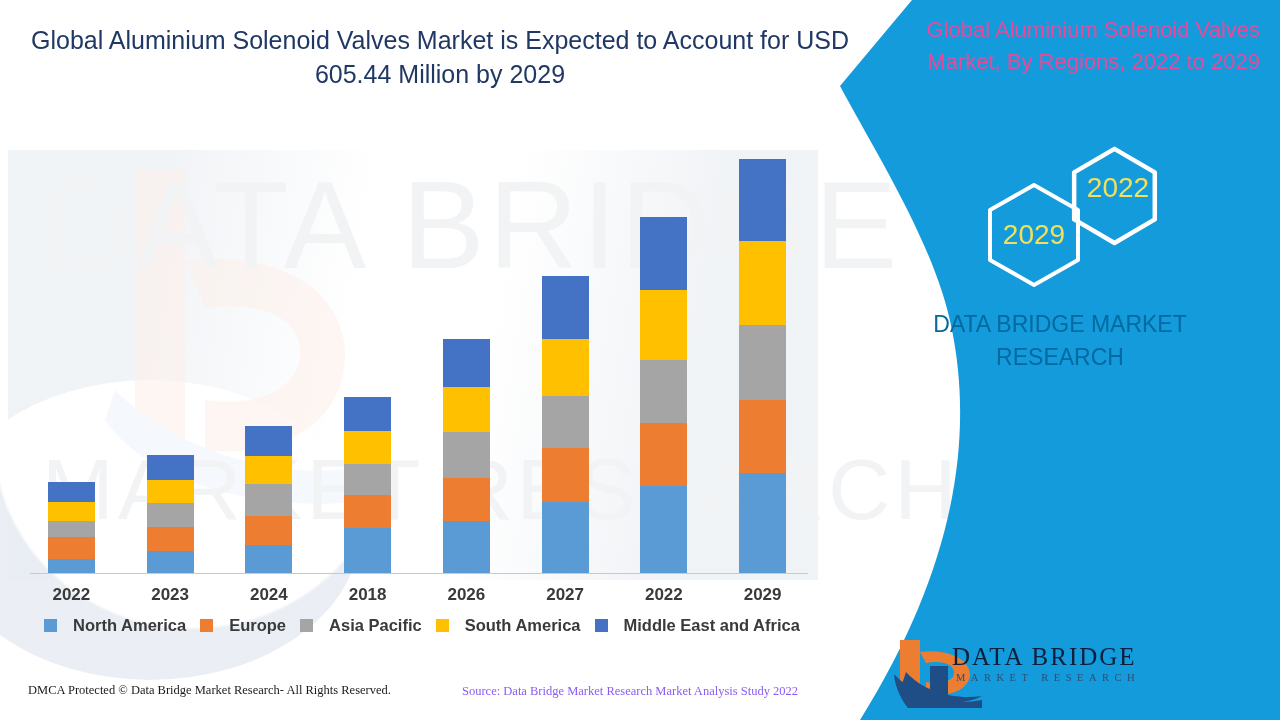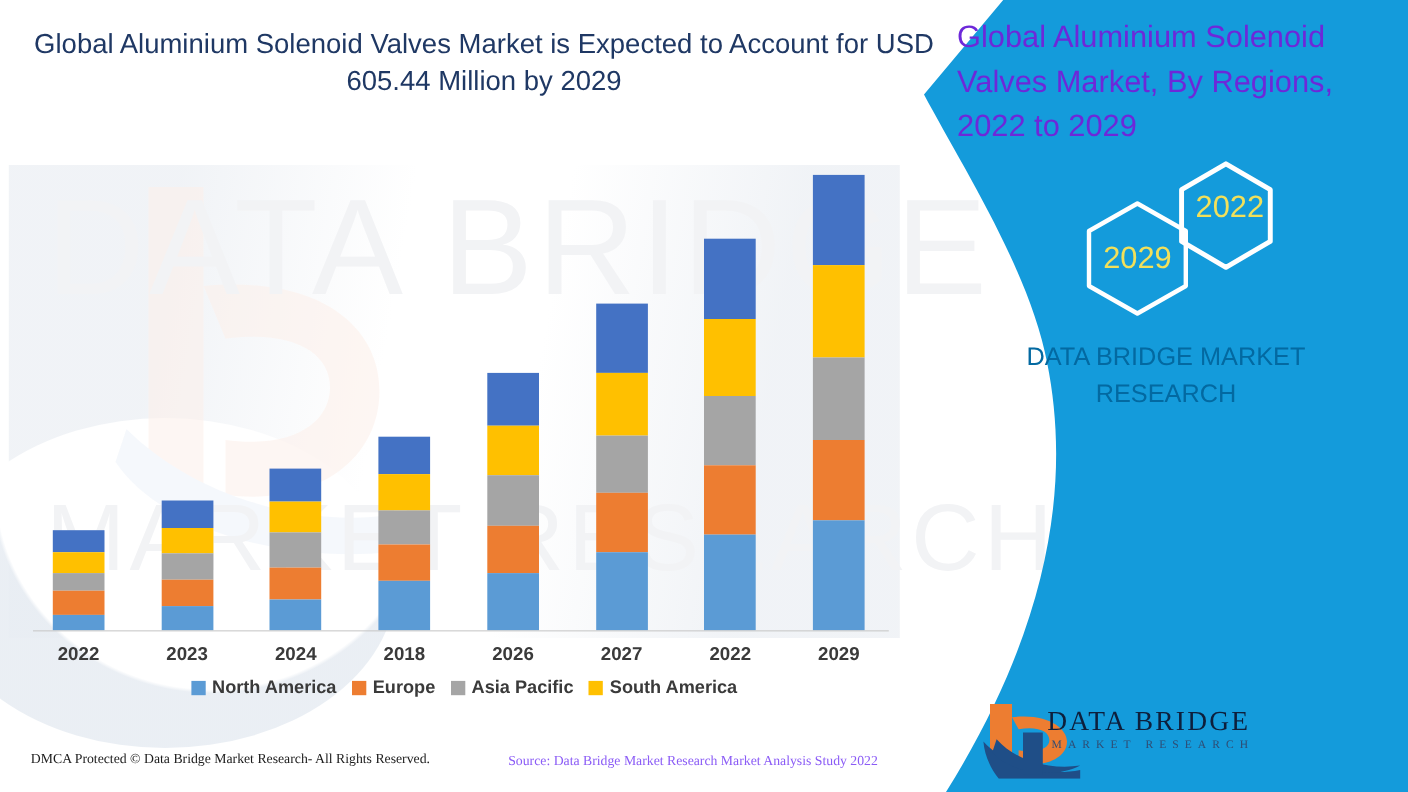--- a/index.html
+++ b/index.html
@@ -81,21 +81,21 @@
     width: 95px; text-align: center;
     font-size: 17px; font-weight: 700; color: #3a3a3a;
   }
 
   
   .legend {
     position: absolute; left: 22px; top: 616px; width: 800px;
     display: flex; justify-content: center; align-items: center; gap: 14px;
     flex-wrap: nowrap;
   }
-  .legend-item { display: flex; align-items: center; gap: 6px; }
+  .legend-item { display: flex; align-items: center; gap: 16px; }
   .legend-swatch { width: 13px; height: 13px; flex: none; }
   .legend-label { font-size: 16.5px; font-weight: 700; color: #3a3a3a; white-space: nowrap; }
 
   
   .footer {
     position: absolute; left: 0; top: 683px; width: 860px; height: 30px;
   }
   .footer-dmca {
     position: absolute; left: 28px; top: 0;
     font-family: "Liberation Serif", serif;
@@ -110,22 +110,22 @@
   
   .right-panel {
     position: absolute; right: 0; top: 0; width: 440px; height: 720px;
     overflow: hidden;
   }
   .right-shape {
     position: absolute; inset: 0;
   }
   .right-title {
     position: absolute; left: 30px; top: 14px; width: 390px;
-    text-align: left; color: #6d28d9;
-    font-size: 28px; line-height: 1.45; font-weight: 400;
+    text-align: right; color: #ec4899;
+    font-size: 22px; line-height: 1.45; font-weight: 400;
   }
 
   
   .hexes { position: absolute; left: 0; top: 130px; width: 440px; height: 160px; }
 
   .brand-text {
     position: absolute; left: 20px; top: 308px; width: 400px;
     text-align: center; color: #0369a1;
     font-size: 23px; line-height: 1.45; font-weight: 400;
   }
@@ -266,20 +266,24 @@
           <span class="legend-swatch" style="background: rgb(237, 125, 49);"></span>
           <span class="legend-label">Europe</span>
         </div>
         <div class="legend-item">
           <span class="legend-swatch" style="background: rgb(165, 165, 165);"></span>
           <span class="legend-label">Asia Pacific</span>
         </div>
         <div class="legend-item">
           <span class="legend-swatch" style="background: rgb(255, 192, 0);"></span>
           <span class="legend-label">South America</span>
+        </div>
+        <div class="legend-item">
+          <span class="legend-swatch" style="background: rgb(68, 114, 196);"></span>
+          <span class="legend-label">Middle East and Africa</span>
         </div>
       </div>
 
     <div class="footer">
       <div class="footer-dmca">DMCA Protected © Data Bridge Market Research- All Rights Reserved.</div>
       <div class="footer-source">Source: Data Bridge Market Research Market Analysis Study 2022</div>
     </div>
   </div>
 
   <div class="right-panel">

